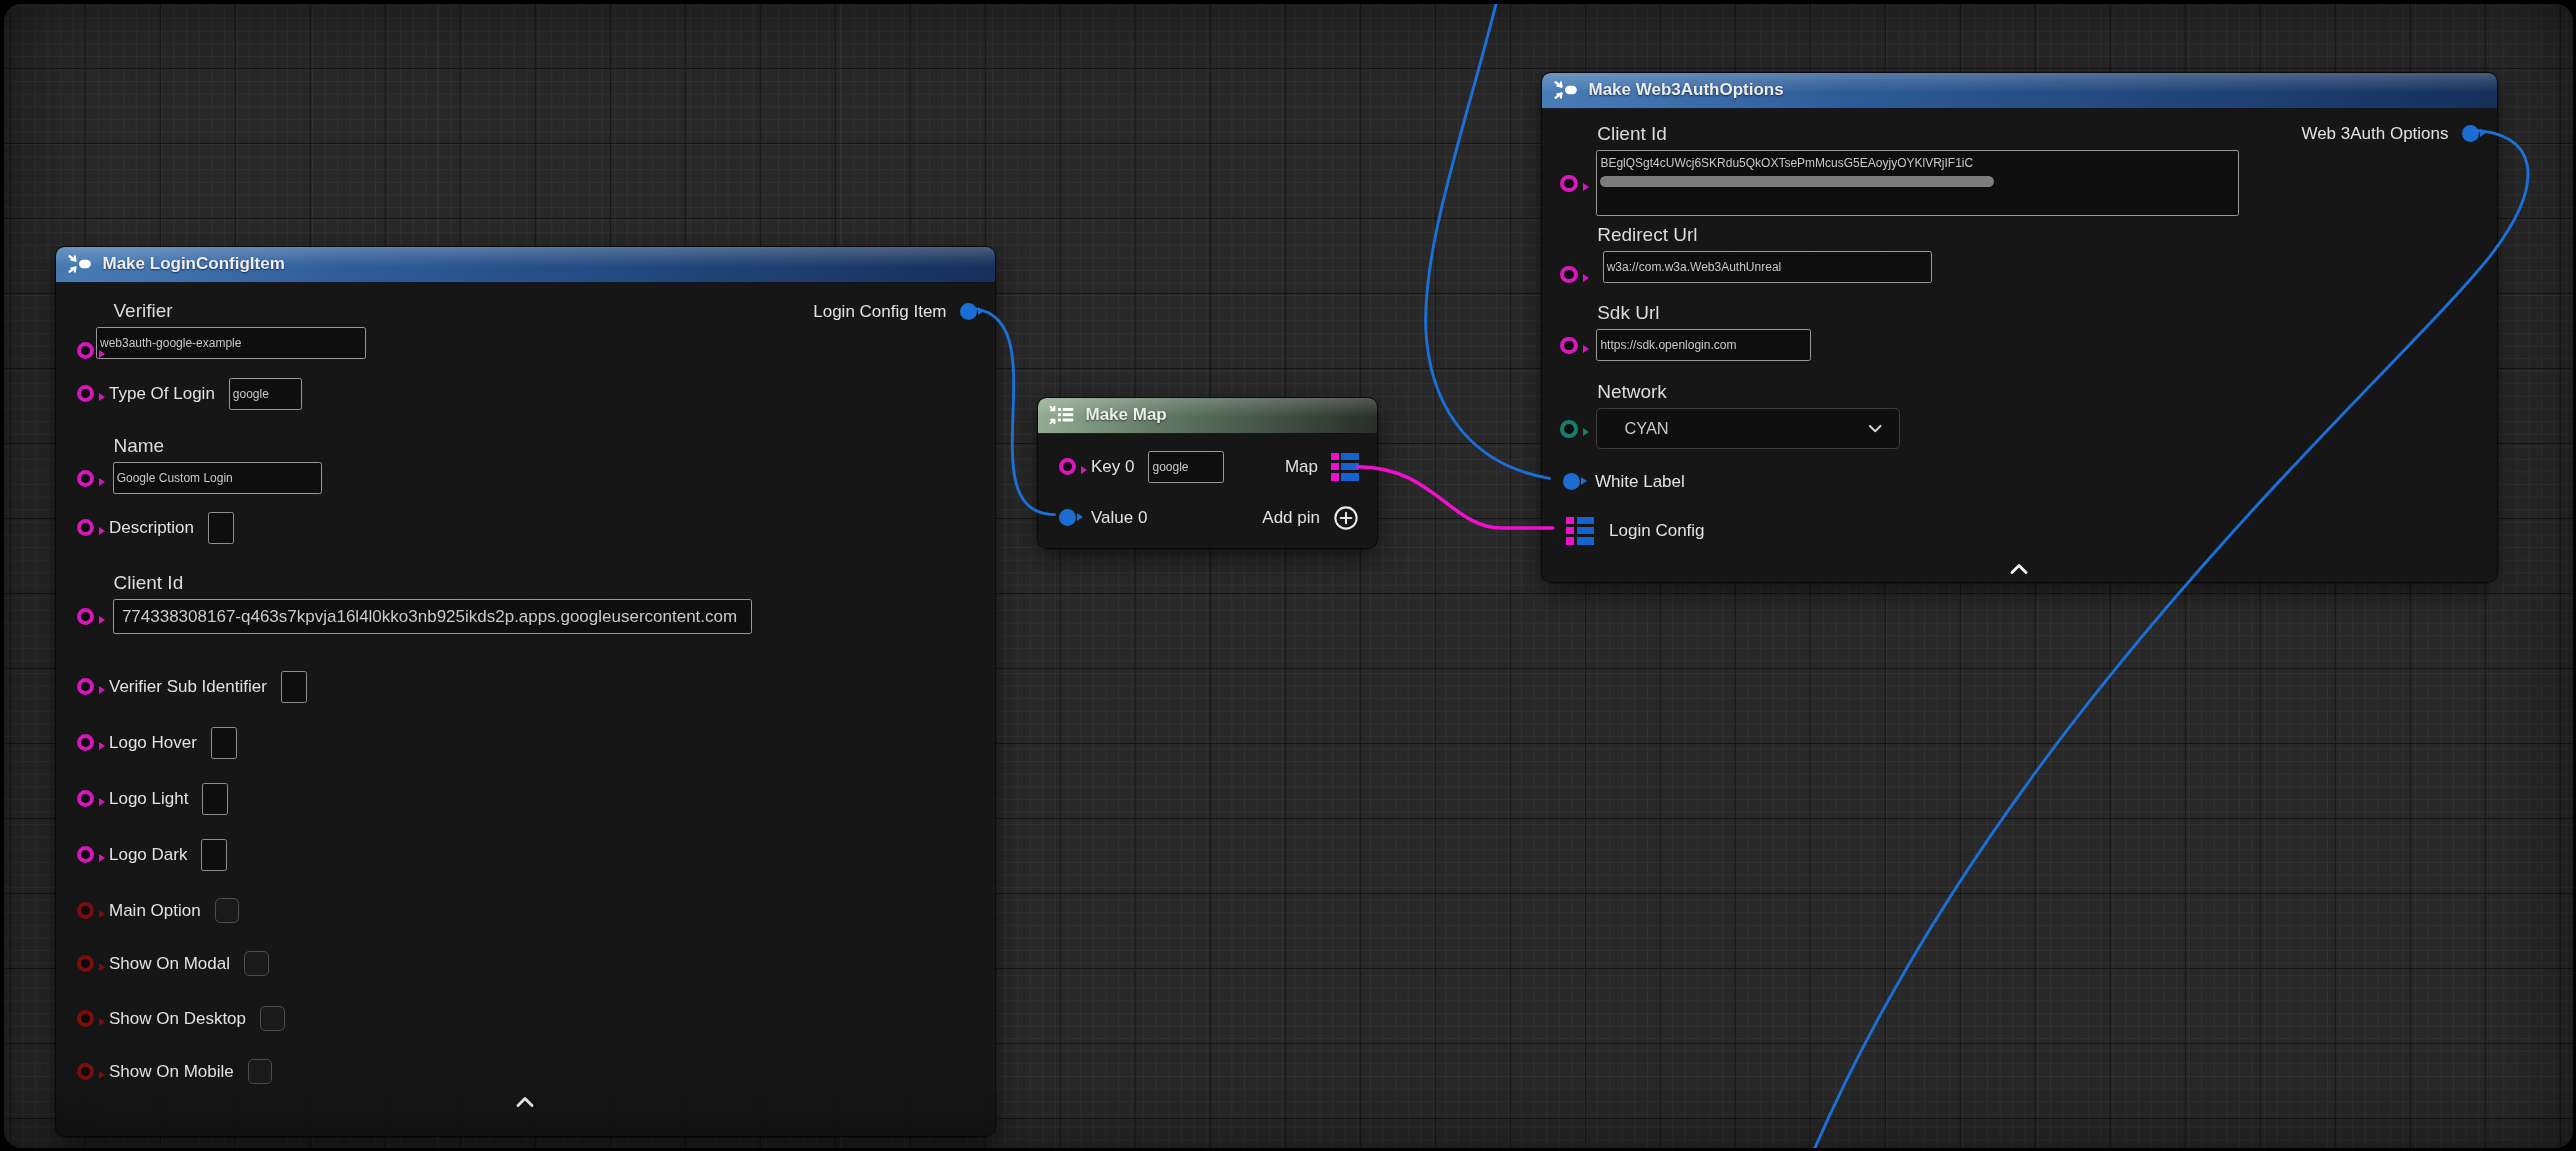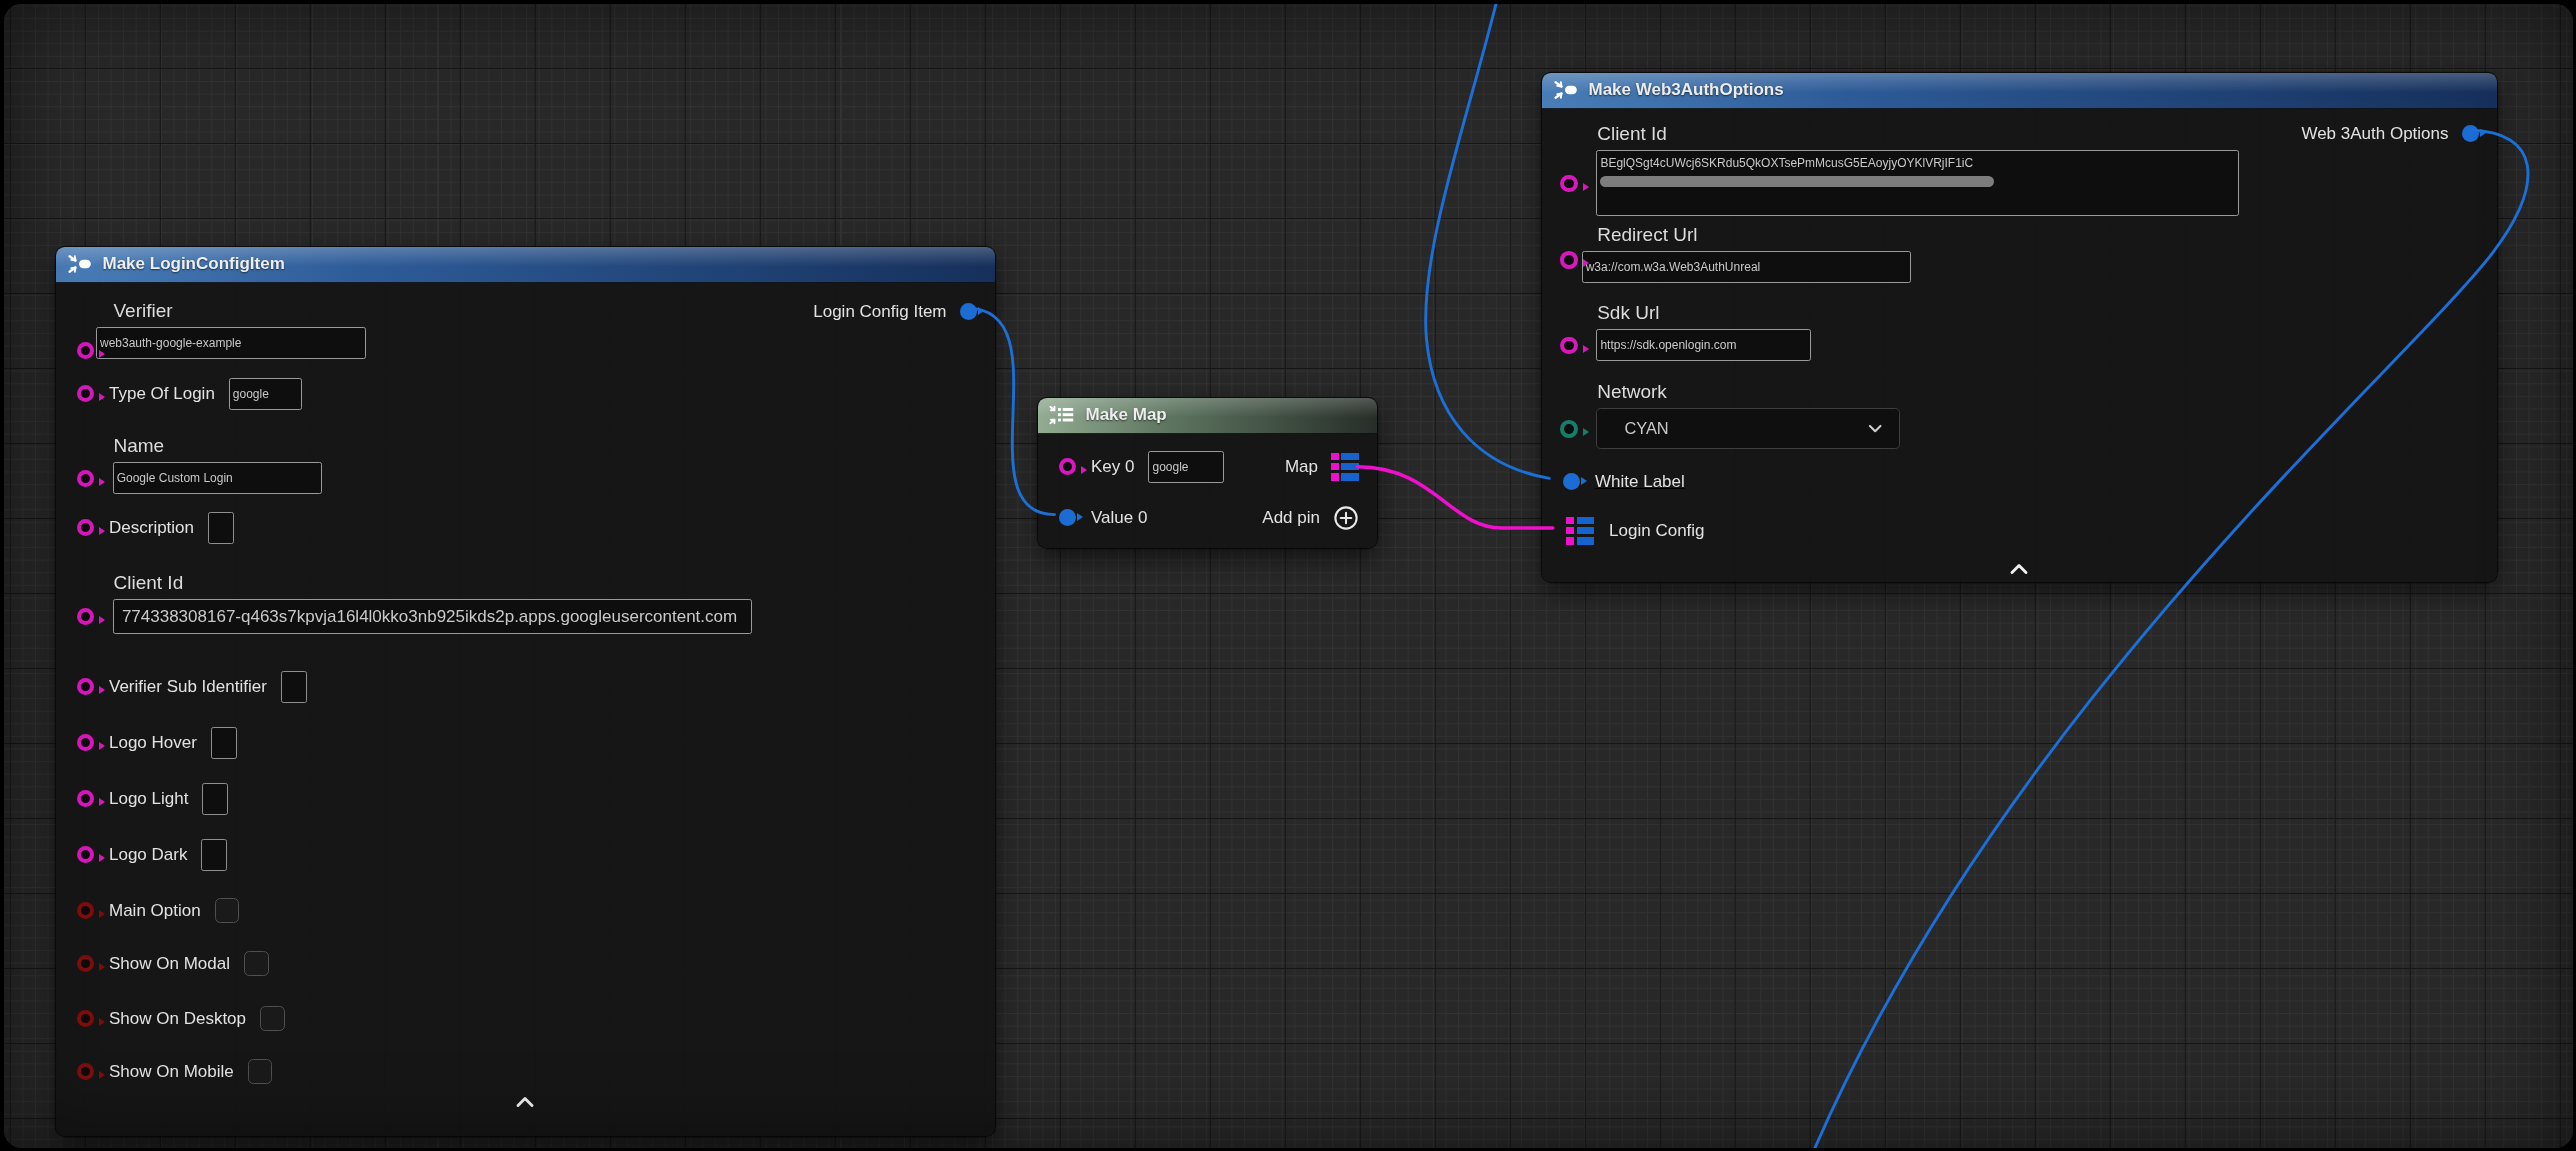--- a/index.html
+++ b/index.html
@@ -305,21 +305,21 @@
           </span>
         <div class="tfield" style="width:643px; height:66px; display:block; padding-top:4.7px;">
           <div style="white-space:nowrap; overflow:hidden;">BEglQSgt4cUWcj6SKRdu5QkOXTsePmMcusG5EAoyjyOYKlVRjIF1iC</div>
           <div class="scrollthumb"></div>
         </div>
       </div>
     </div>
 
     <div class="group" style="left:18.7px; top:151px;">
       <div class="glabel" style="margin-left:37px;">Redirect Url</div>
-      <div style="display:flex; align-items:flex-start; gap:4px;">
+      <div style="display:flex; align-items:flex-end; gap:25px;">
         <span class="pin string hollow">
             <span class="tri"></span>
           </span>
         <div class="tfield" style="width:329px;">w3a://com.w3a.Web3AuthUnreal</div>
       </div>
     </div>
 
     <div class="group" style="left:18.7px; top:308px;">
       <div class="glabel" style="margin-left:37px;">Network</div>
       <div style="display:flex; align-items:center; gap:18.7px;">
@@ -338,21 +338,21 @@
     <div class="group" style="left:18.7px; top:229px;">
       <div class="glabel" style="margin-left:37px;">Sdk Url</div>
       <div style="display:flex; align-items:center; gap:18.7px;">
         <span class="pin string hollow">
             <span class="tri"></span>
           </span>
         <div class="tfield" style="width:215px;">https://sdk.openlogin.com</div>
       </div>
     </div>
 
-    <div class="prow" style="top:394px;text-decoration:underline;">
+    <div class="prow" style="top:394px;">
       <span class="pin object filled">
           <span class="tri"></span>
         </span>
       <span class="plabel">White Label</span>
     </div>
 
     <div class="prow" style="top:443px; padding-left:24.6px;">
       <span class="mapicon">
         <span class="mrow">
             <span class="sq"></span>

